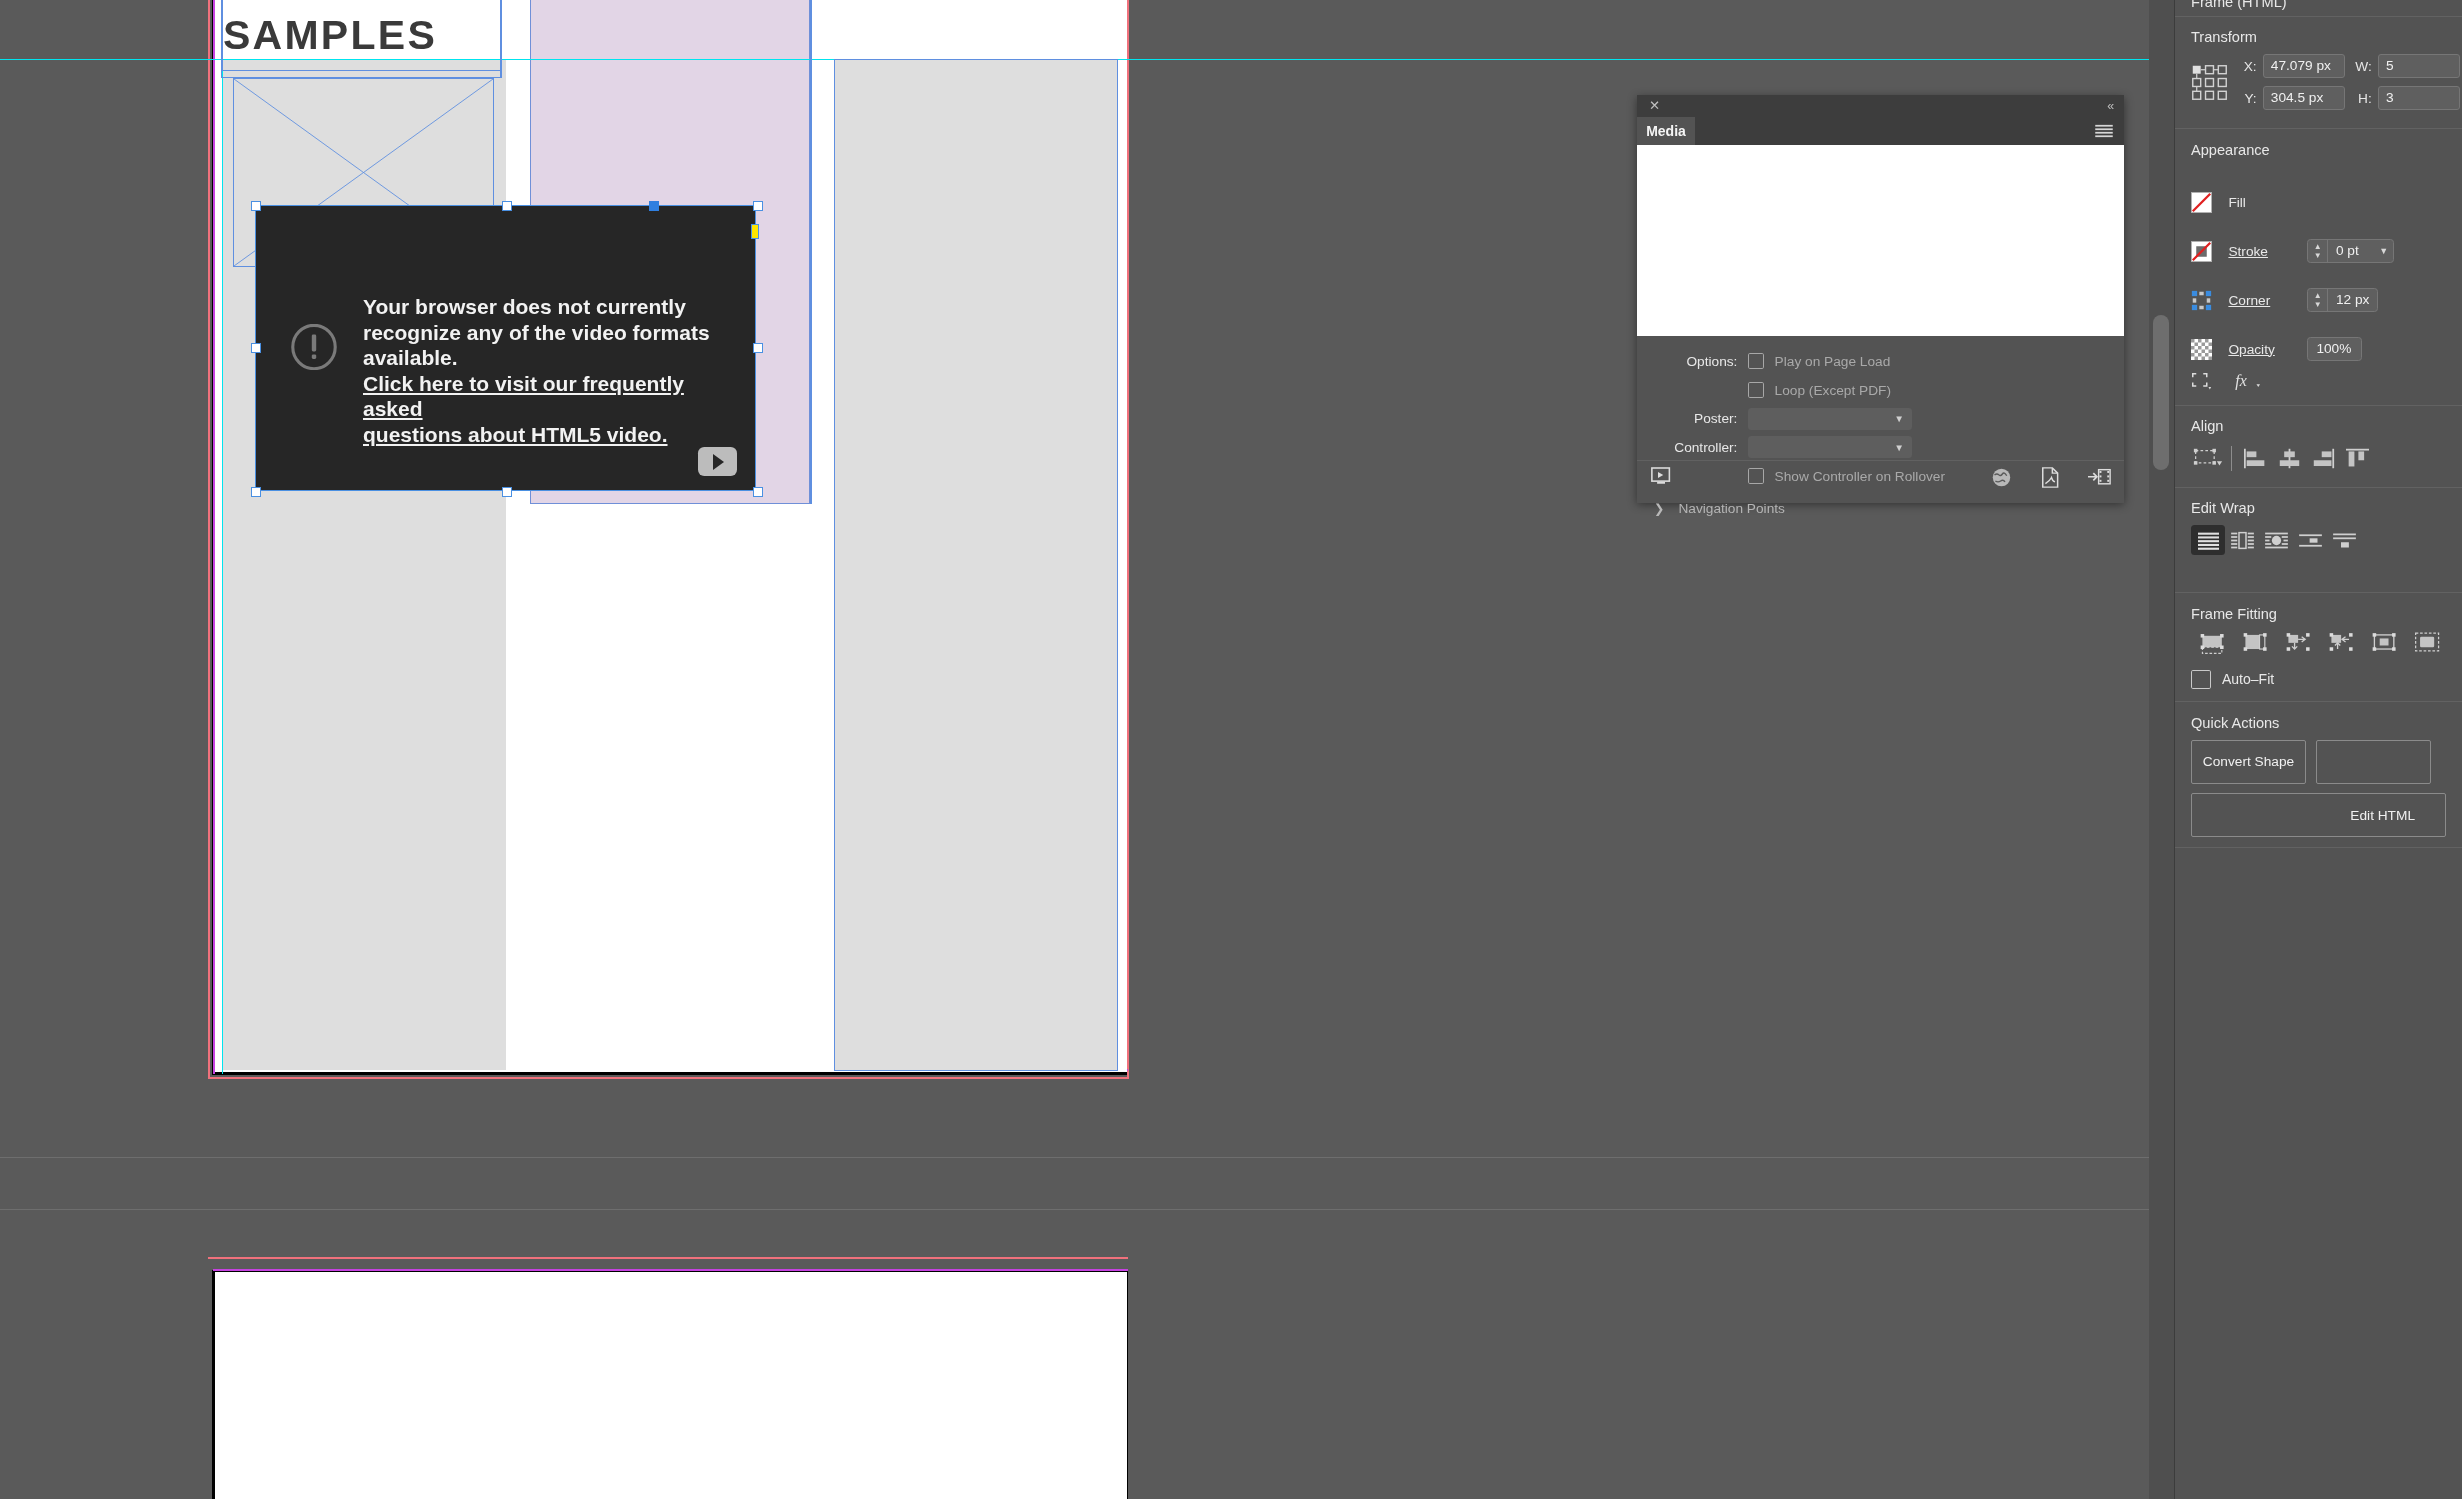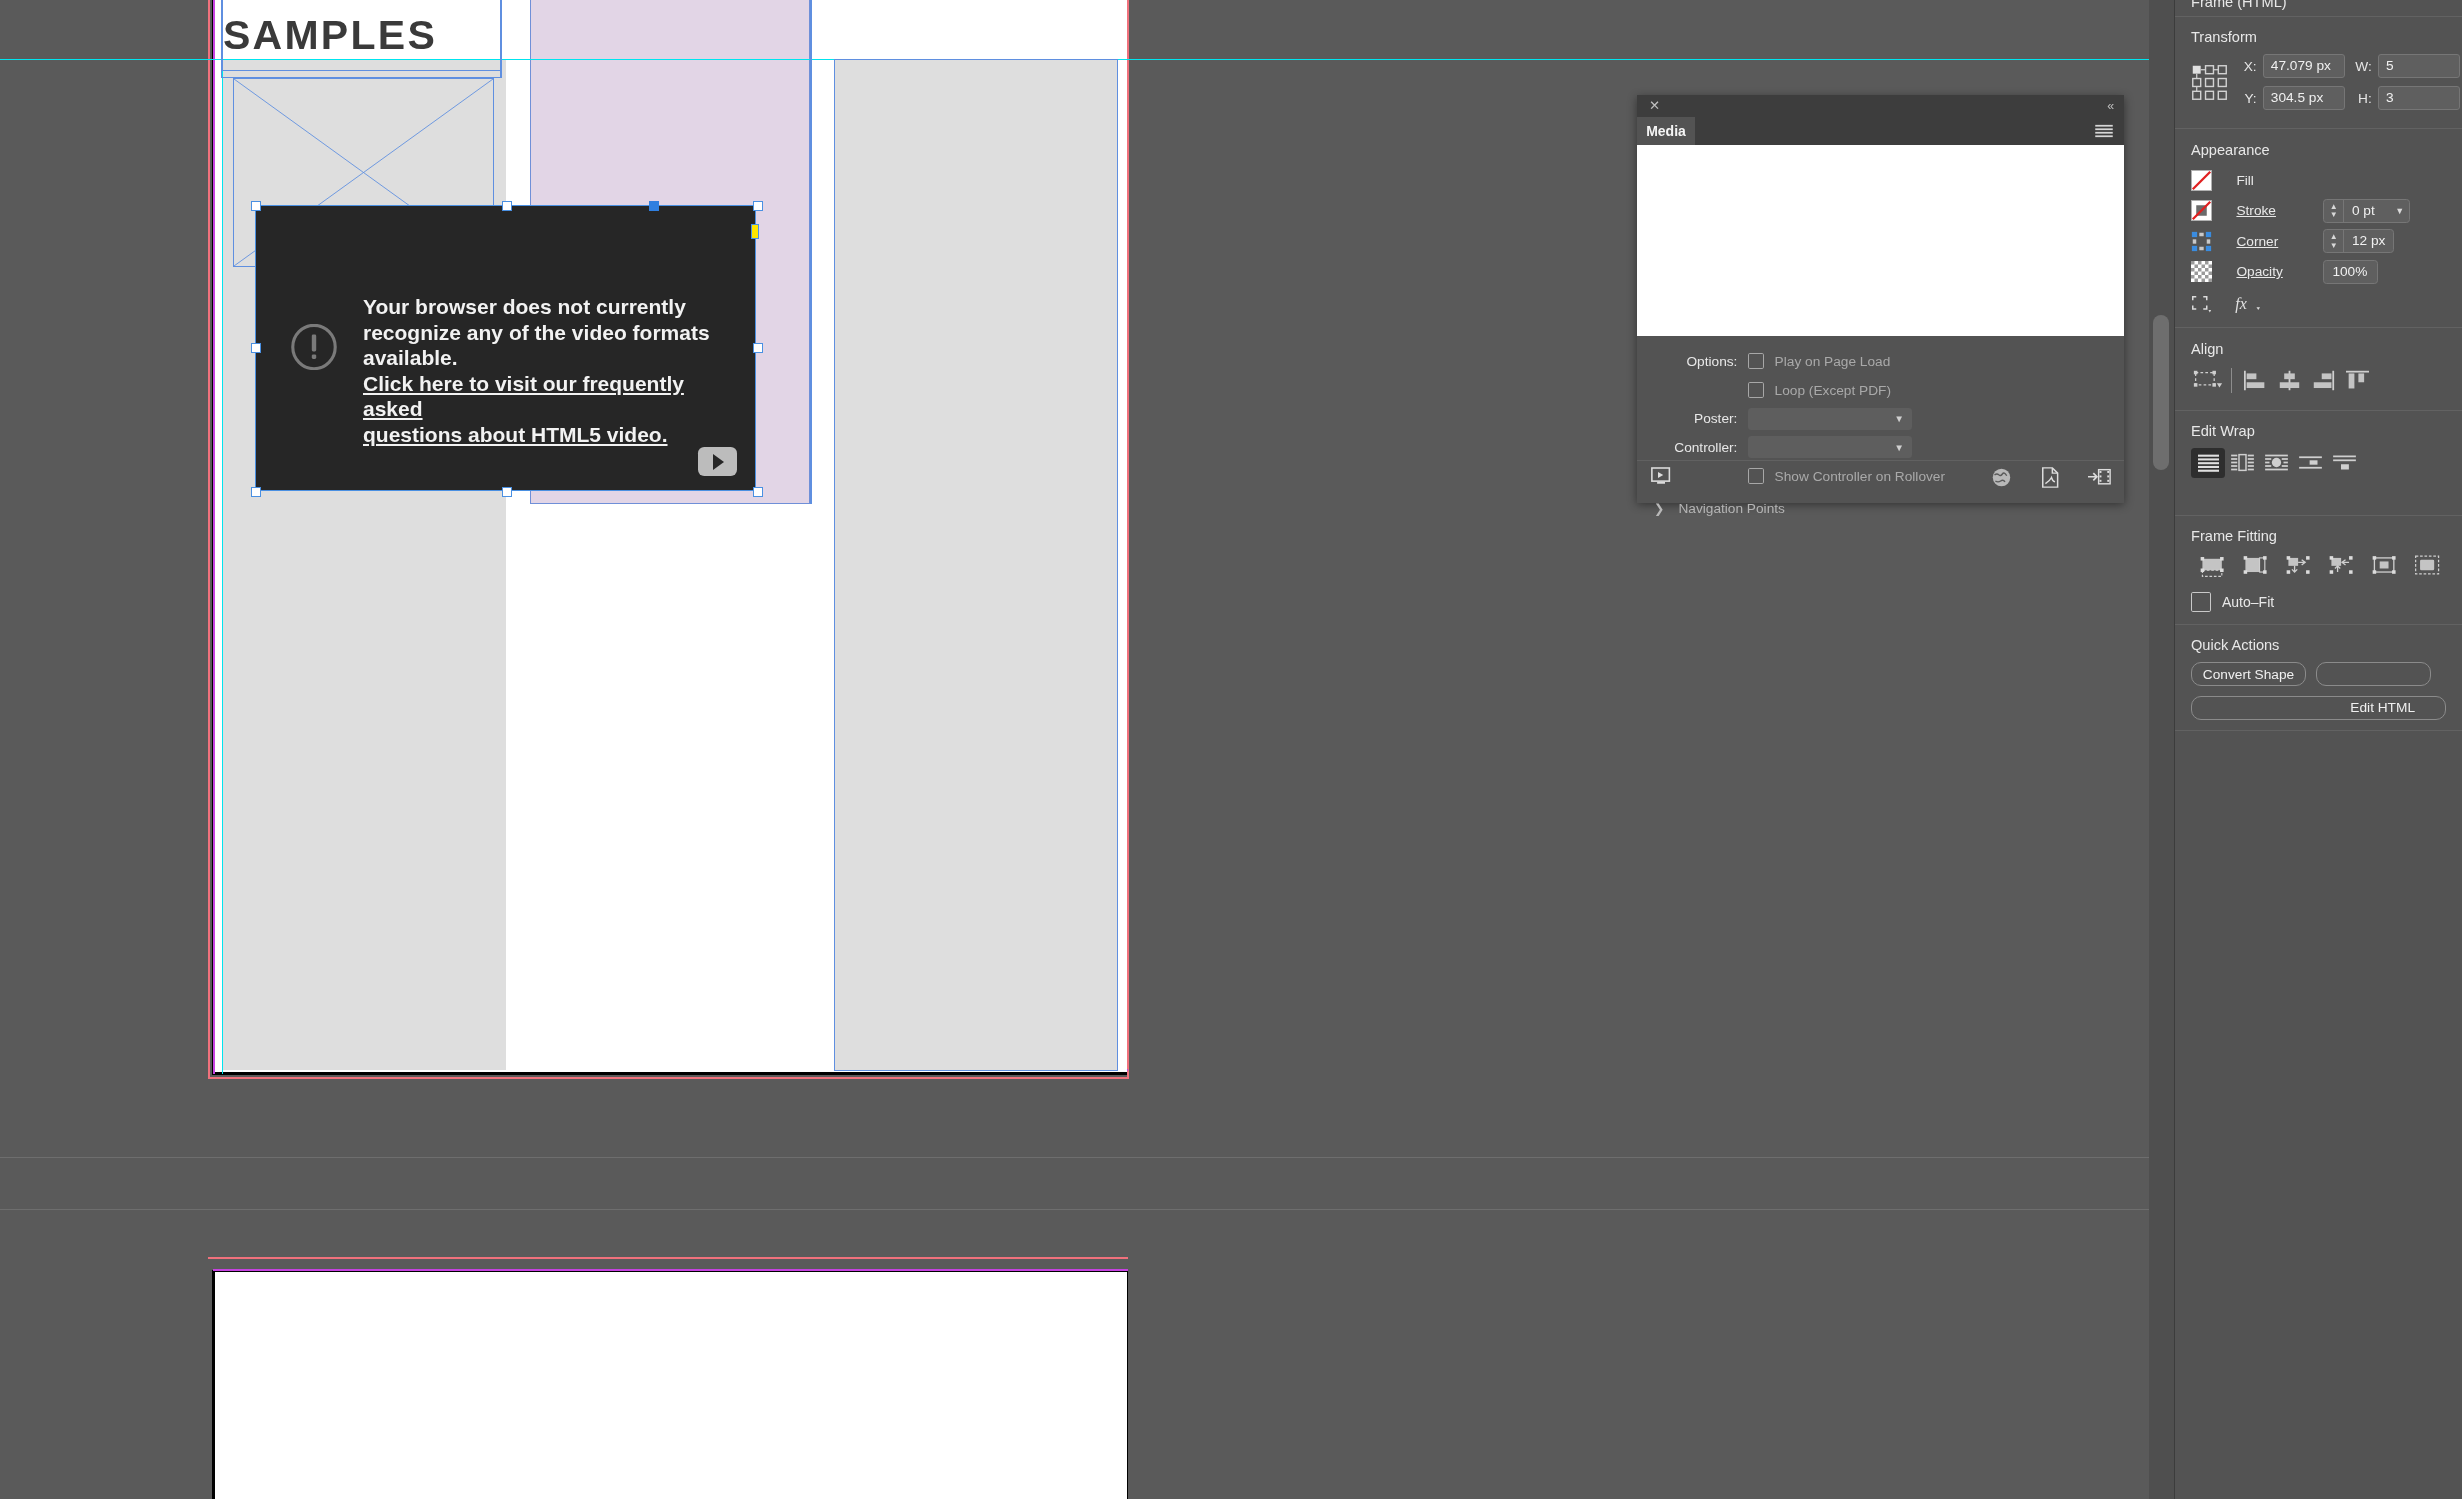--- a/index.html
+++ b/index.html
@@ -131,21 +131,21 @@
   .xf-label { font-size:13.7px; color:#e6e6e6; width:18px; text-align:right; }
   .xf-input {
     background:#5f5f5f; border:0.9px solid #767676; border-radius:3px;
     height:24px; width:82px; padding:0 7px;
     color:#f0f0f0; font-size:13.7px; line-height:22px;
     overflow:hidden; white-space:nowrap;
     font-family:"Liberation Sans", sans-serif;
   }
 
   
-  .app-row { display:flex; align-items:center; gap:12px; height:27px; margin-bottom:3.5px; }
+  .app-row { display:flex; align-items:center; gap:4px; height:27px; margin-bottom:3.5px;margin-top:22px; }
   .swatch { width:21px; height:21px; flex:0 0 auto; margin-right:12.4px; }
   .swatch svg { display:block; }
   .app-label { font-size:13.7px; color:#e8e8e8; width:75px; }
   .app-label.u { text-decoration:underline; }
   .stepper {
     display:flex; align-items:center;
     background:#5f5f5f; border:0.9px solid #767676; border-radius:3.5px; height:24px;
   }
   .stepper .arrows {
     width:19.5px; height:22px; display:flex; flex-direction:column;
@@ -176,21 +176,21 @@
   .cbox {
     width:19.5px; height:19.5px; border:0.9px solid #c9c9c9; border-radius:1.8px;
     background:transparent; flex:0 0 auto;
   }
   .cb-row { display:flex; align-items:center; gap:11.5px; padding:5.3px 0 12.4px 0; }
   .cb-label { font-size:14px; color:#e8e8e8; }
 
   
   .qa-grid { display:flex; gap:9.8px; padding-bottom:9.8px; }
   .qa-btn {
-    border:0.9px solid #8b8b8b; border-radius:10px; height:24px;
+    border:0.9px solid #8b8b8b; border-radius:2px; height:44px;
     display:flex; align-items:center; justify-content:center;
     color:#f0f0f0; font-size:13.7px; padding:0 9px;
     background:transparent; white-space:nowrap;
   }
   .qa-btn.half { width:115px; }
   .qa-btn.full { width:100%; justify-content:flex-end; padding-right:30px; }
 
   
   #media-panel {
     position:absolute; left:1637px; top:95px; width:487px; height:408px;

